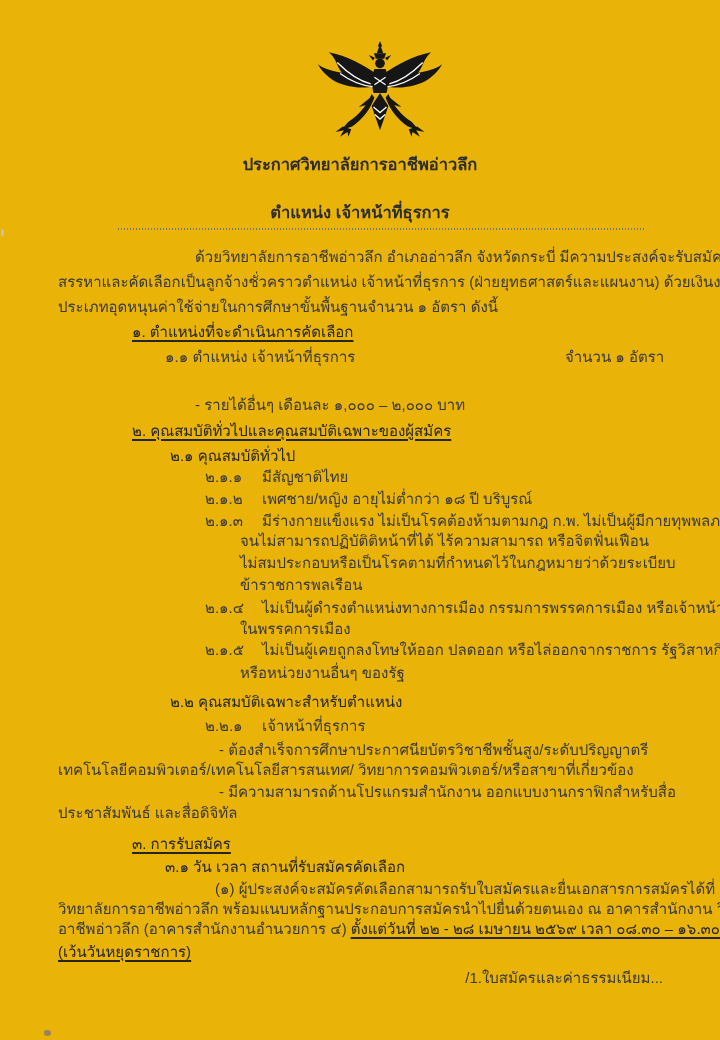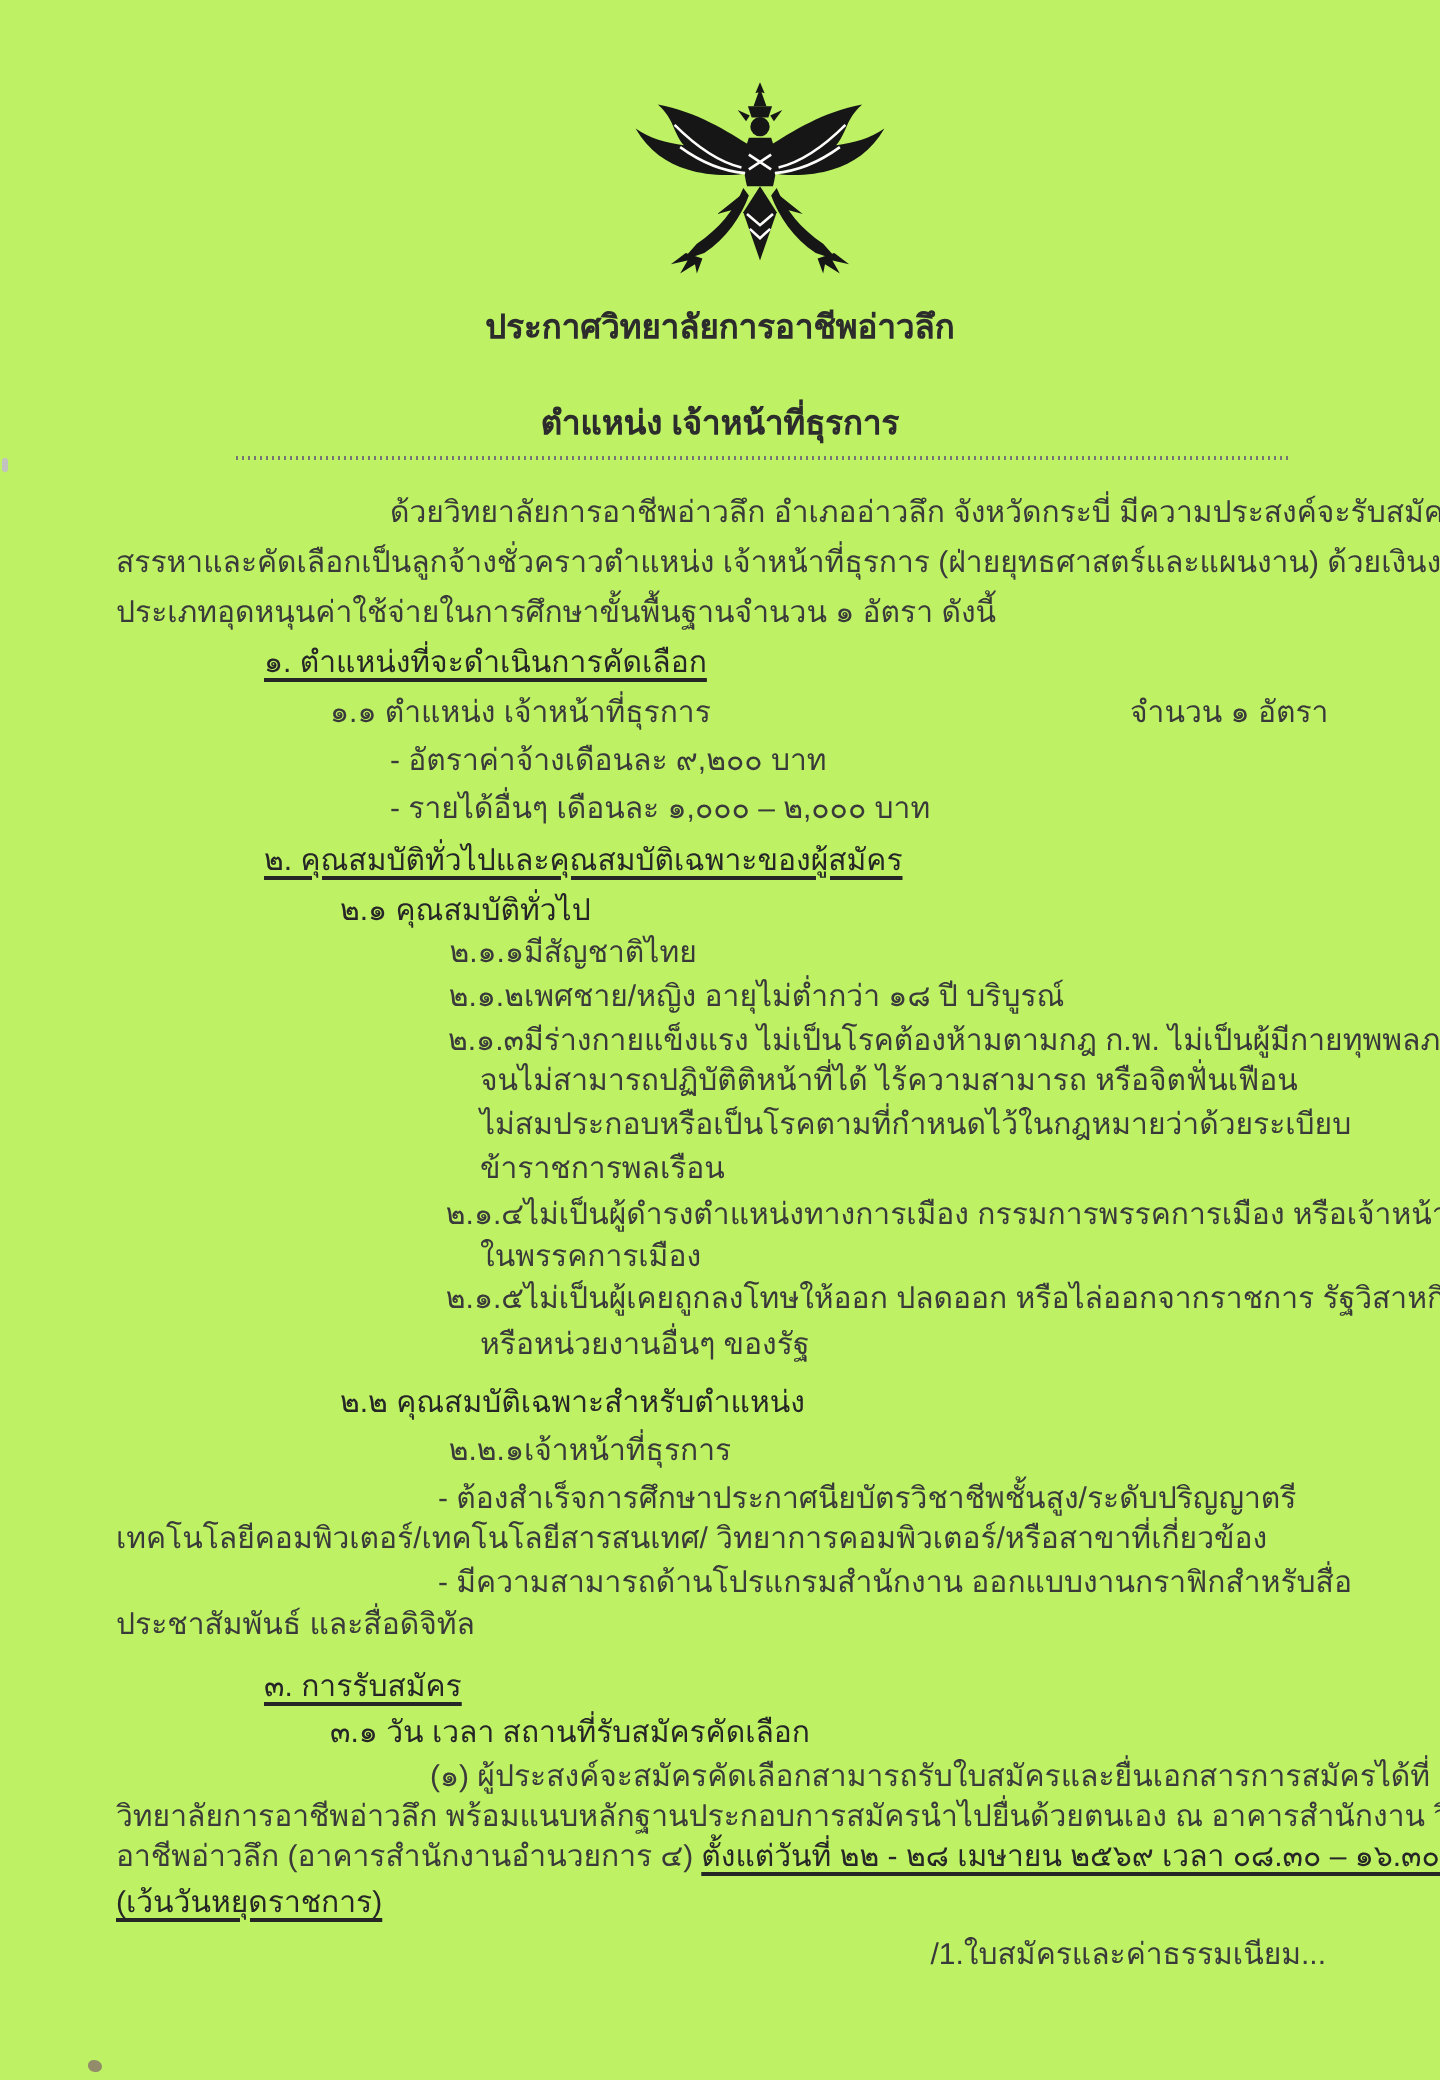--- a/index.html
+++ b/index.html
@@ -1,20 +1,20 @@
 <!DOCTYPE html>
 <html><head>
 <meta charset="utf-8">
 <style>
   html,body{margin:0;padding:0;background:#e8e8e6;}
   .page{
     position:relative;
     width:720px;height:1040px;
     margin:0 auto;
-    background:#bef264;
+    background:#eab308;
     overflow:hidden;
     font-family:"Liberation Sans","DejaVu Sans",sans-serif;
     color:#3a3a3a;
   }
   .line{
     position:absolute;
     white-space:nowrap;
     font-size:15px;
     line-height:20px;
     color:#3a3a3a;
@@ -25,21 +25,21 @@
     position:absolute;left:0;width:100%;
     text-align:center;
     font-weight:bold;font-size:16.5px;line-height:22px;
     color:#2c2c2c;white-space:nowrap;
   }
   .emblem{position:absolute;left:315px;top:40px;}
   .dotted{
     position:absolute;left:118px;top:228px;width:527px;height:2px;
     background:repeating-linear-gradient(90deg,#767676 0 1px,transparent 1px 3px);
   }
-  .num{display:inline-block;min-width:57px;text-align:right;}
+  .num{display:inline-block;min-width:57px;}
   .right-anchor{left:auto;right:57px;}
   .seg-normal{margin-right:4px;}
   .speck1{
     position:absolute;left:44px;top:1030px;width:7px;height:6px;
     background:#8b7a6c;border-radius:45% 60% 50% 55%;opacity:.85;
   }
   .speck2{
     position:absolute;left:1px;top:229px;width:3px;height:7px;
     background:#c2c2c0;border-radius:2px;
   }
@@ -84,21 +84,20 @@
 
   <div class="dotted"></div>
 
   <div class="line" style="left:195px;top:247px">ด้วยวิทยาลัยการอาชีพอ่าวลึก อำเภออ่าวลึก จังหวัดกระบี่ มีความประสงค์จะรับสมัครบุคคลเพื่อ</div>
   <div class="line" style="left:58px;top:272px">สรรหาและคัดเลือกเป็นลูกจ้างชั่วคราวตำแหน่ง เจ้าหน้าที่ธุรการ (ฝ่ายยุทธศาสตร์และแผนงาน) ด้วยเงินงบประมาณ</div>
   <div class="line" style="left:58px;top:297px">ประเภทอุดหนุนค่าใช้จ่ายในการศึกษาขั้นพื้นฐานจำนวน ๑ อัตรา  ดังนี้</div>
 
   <div class="line bold uline" style="left:132px;top:322px">๑. ตำแหน่งที่จะดำเนินการคัดเลือก</div>
   <div class="line" style="left:165px;top:347px">๑.๑ ตำแหน่ง  เจ้าหน้าที่ธุรการ</div>
   <div class="line" style="left:565px;top:347px">จำนวน ๑ อัตรา</div>
-  <div class="line" style="left:195px;top:371px">-  อัตราค่าจ้างเดือนละ  ๙,๒๐๐ บาท</div>
   <div class="line" style="left:195px;top:395px">-  รายได้อื่นๆ เดือนละ ๑,๐๐๐ – ๒,๐๐๐ บาท</div>
 
   <div class="line bold uline" style="left:132px;top:421px">๒. คุณสมบัติทั่วไปและคุณสมบัติเฉพาะของผู้สมัคร</div>
   <div class="line bold" style="left:170px;top:446px">๒.๑  คุณสมบัติทั่วไป</div>
 
   <div class="line" style="left:205px;top:467px">
     <span class="num">๒.๑.๑</span><span>มีสัญชาติไทย</span>
   </div>
   <div class="line" style="left:205px;top:489px">
     <span class="num">๒.๑.๒</span><span>เพศชาย/หญิง อายุไม่ต่ำกว่า ๑๘ ปี บริบูรณ์</span>

